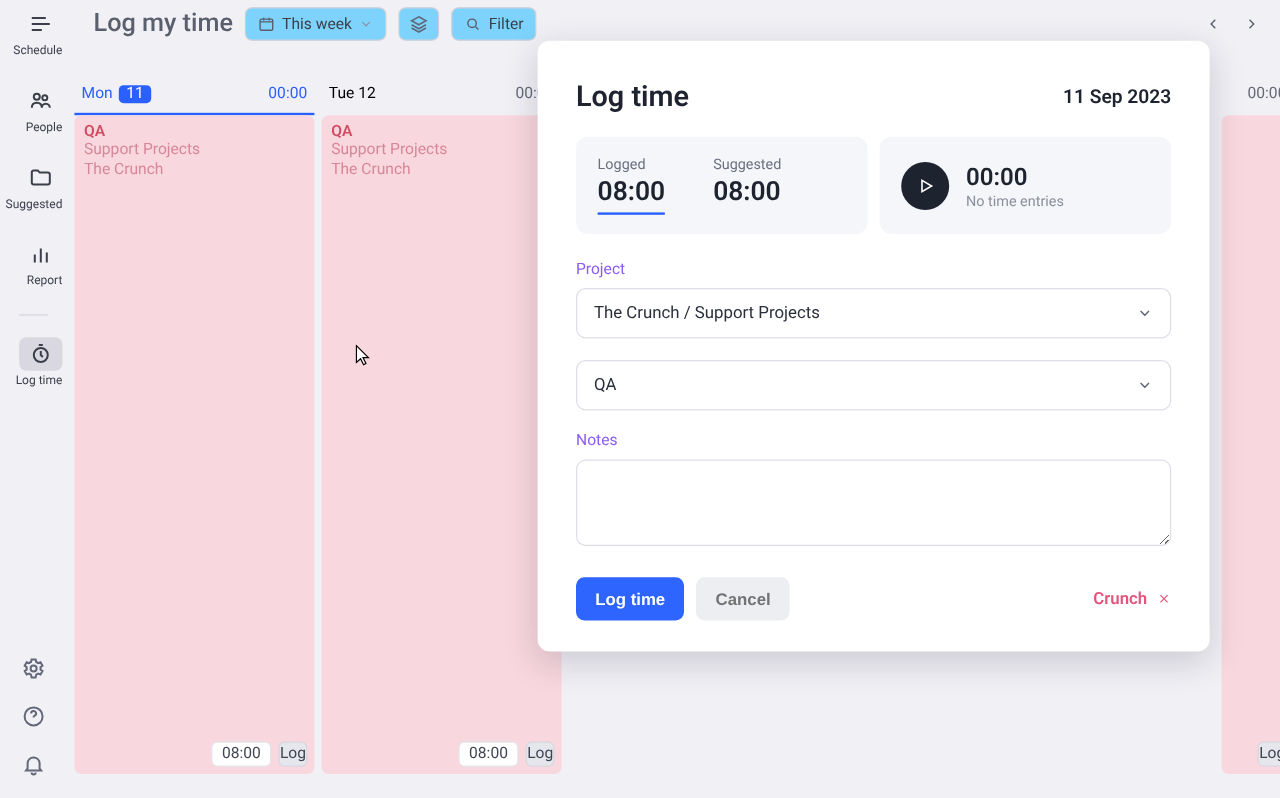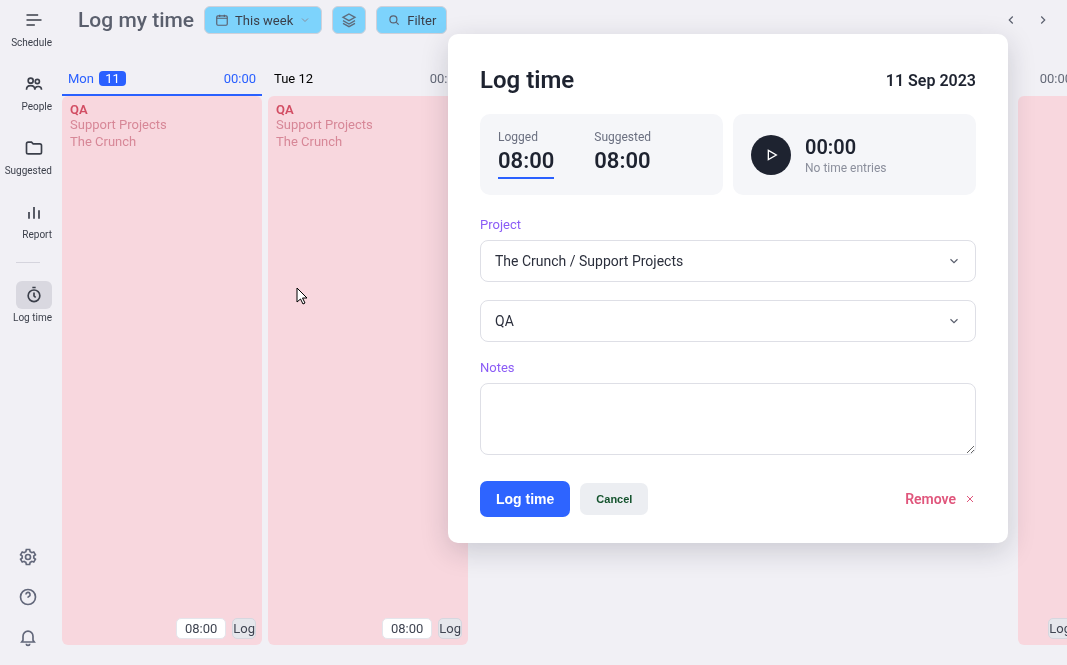--- a/index.html
+++ b/index.html
@@ -238,23 +238,23 @@
   color: #fff;
   font-weight: 600;
   font-size: 14px;
   border: none;
   border-radius: 7px;
   padding: 10px 16px;
   cursor: pointer;
 }
 .btn-secondary {
   background: #eceef2;
-  color: #14532d;
+  color: #737373;
   font-weight: 600;
-  font-size: 11px;
+  font-size: 14px;
   border: none;
   border-radius: 7px;
   padding: 10px 16px;
   margin-left: 10px;
   cursor: pointer;
 }
 .btn-remove {
   margin-left: auto;
   color: #e0567c;
   font-weight: 600;
@@ -523,21 +523,21 @@
 
   <div class="form-group">
     <div class="form-label">Notes</div>
     <textarea class="textarea" value="" style=""></textarea>
   </div>
 
   <div class="modal-footer">
     <button class="btn-primary">Log time</button>
     <button class="btn-secondary">Cancel</button>
     <div class="btn-remove">
-      <span>Remove</span>
+      <span>Crunch</span>
       <span>
         <svg width="12" height="12" viewBox="0 0 24 24" fill="none" stroke="#e0567c" stroke-width="2">
             <path d="M6 6l12 12M18 6L6 18"></path>
           </svg>
       </span>
     </div>
   </div>
 </div>
 
 </body></html>

